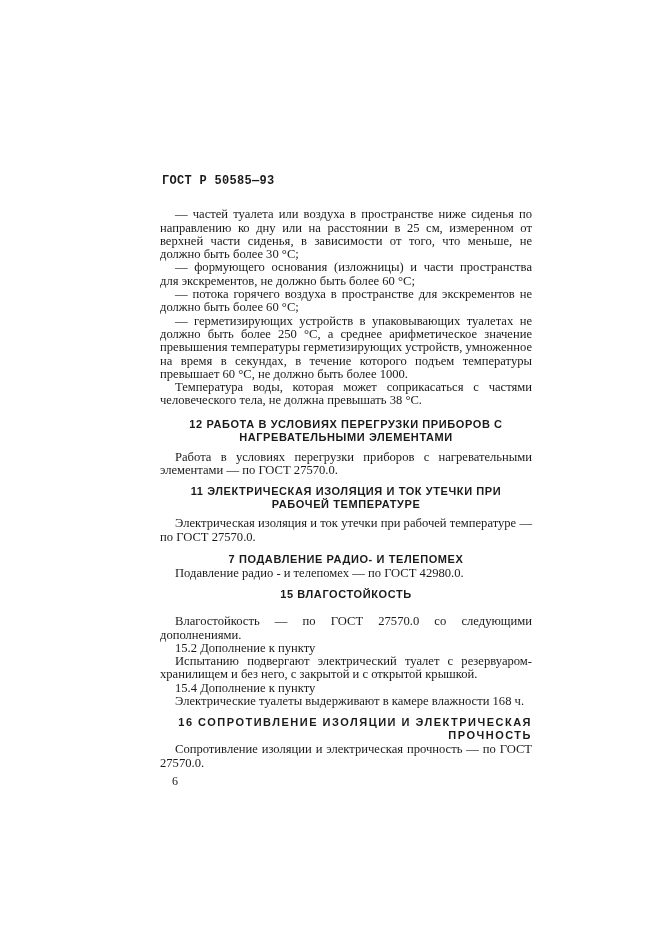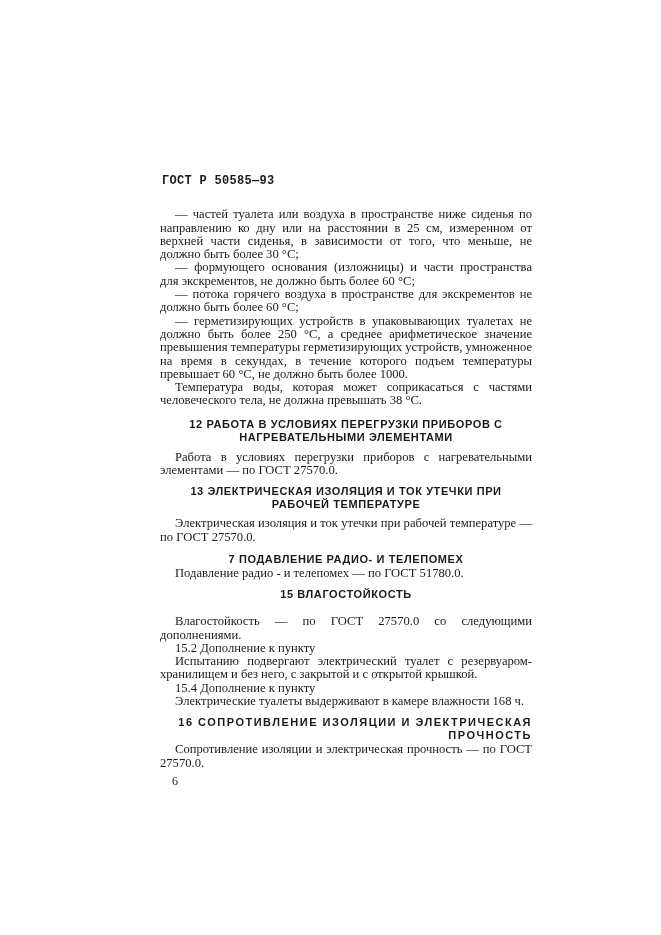--- a/index.html
+++ b/index.html
@@ -43,27 +43,27 @@
   <p class="ind">— герметизирующих устройств в упаковывающих туалетах не должно быть более 250 °С, а среднее арифметическое значение превышения температуры герметизирующих устройств, умноженное на время в секундах, в течение которого подъем температуры превышает 60 °С, не должно быть более 1000.</p>
   <p class="ind">Температура воды, которая может соприкасаться с частями человеческого тела, не должна превышать 38 °С.</p>
 
   <div class="sect s12">
     <div>12 РАБОТА В УСЛОВИЯХ ПЕРЕГРУЗКИ ПРИБОРОВ С</div>
     <div>НАГРЕВАТЕЛЬНЫМИ ЭЛЕМЕНТАМИ</div>
   </div>
   <p class="ind">Работа в условиях перегрузки приборов с нагревательными элементами — по ГОСТ 27570.0.</p>
 
   <div class="sect s13">
-    <div>13 ЭЛЕКТРИЧЕСКАЯ ИЗОЛЯЦИЯ И ТОК УТЕЧКИ ПРИ</div>
+    <div>11 ЭЛЕКТРИЧЕСКАЯ ИЗОЛЯЦИЯ И ТОК УТЕЧКИ ПРИ</div>
     <div>РАБОЧЕЙ ТЕМПЕРАТУРЕ</div>
   </div>
   <p class="ind">Электрическая изоляция и ток утечки при рабочей температуре — по ГОСТ 27570.0.</p>
 
   <div class="sect s14">7 ПОДАВЛЕНИЕ РАДИО- И ТЕЛЕПОМЕХ</div>
-  <p class="ind">Подавление радио - и телепомех — по ГОСТ 51780.0.</p>
+  <p class="ind">Подавление радио - и телепомех — по ГОСТ 42980.0.</p>
 
   <div class="sect s15">15 ВЛАГОСТОЙКОСТЬ</div>
   <p class="ind">Влагостойкость — по ГОСТ 27570.0 со следующими дополнениями.</p>
   <p class="ind">15.2 Дополнение к пункту</p>
   <p class="ind">Испытанию подвергают электрический туалет с резервуаром-хранилищем и без него, с закрытой и с открытой крышкой.</p>
   <p class="ind">15.4 Дополнение к пункту</p>
   <p class="ind">Электрические туалеты выдерживают в камере влажности 168 ч.</p>
 
   <div class="sect s16">16 СОПРОТИВЛЕНИЕ ИЗОЛЯЦИИ И ЭЛЕКТРИЧЕСКАЯ ПРОЧНОСТЬ</div>
   <p class="ind">Сопротивление изоляции и электрическая прочность — по ГОСТ 27570.0.</p>

